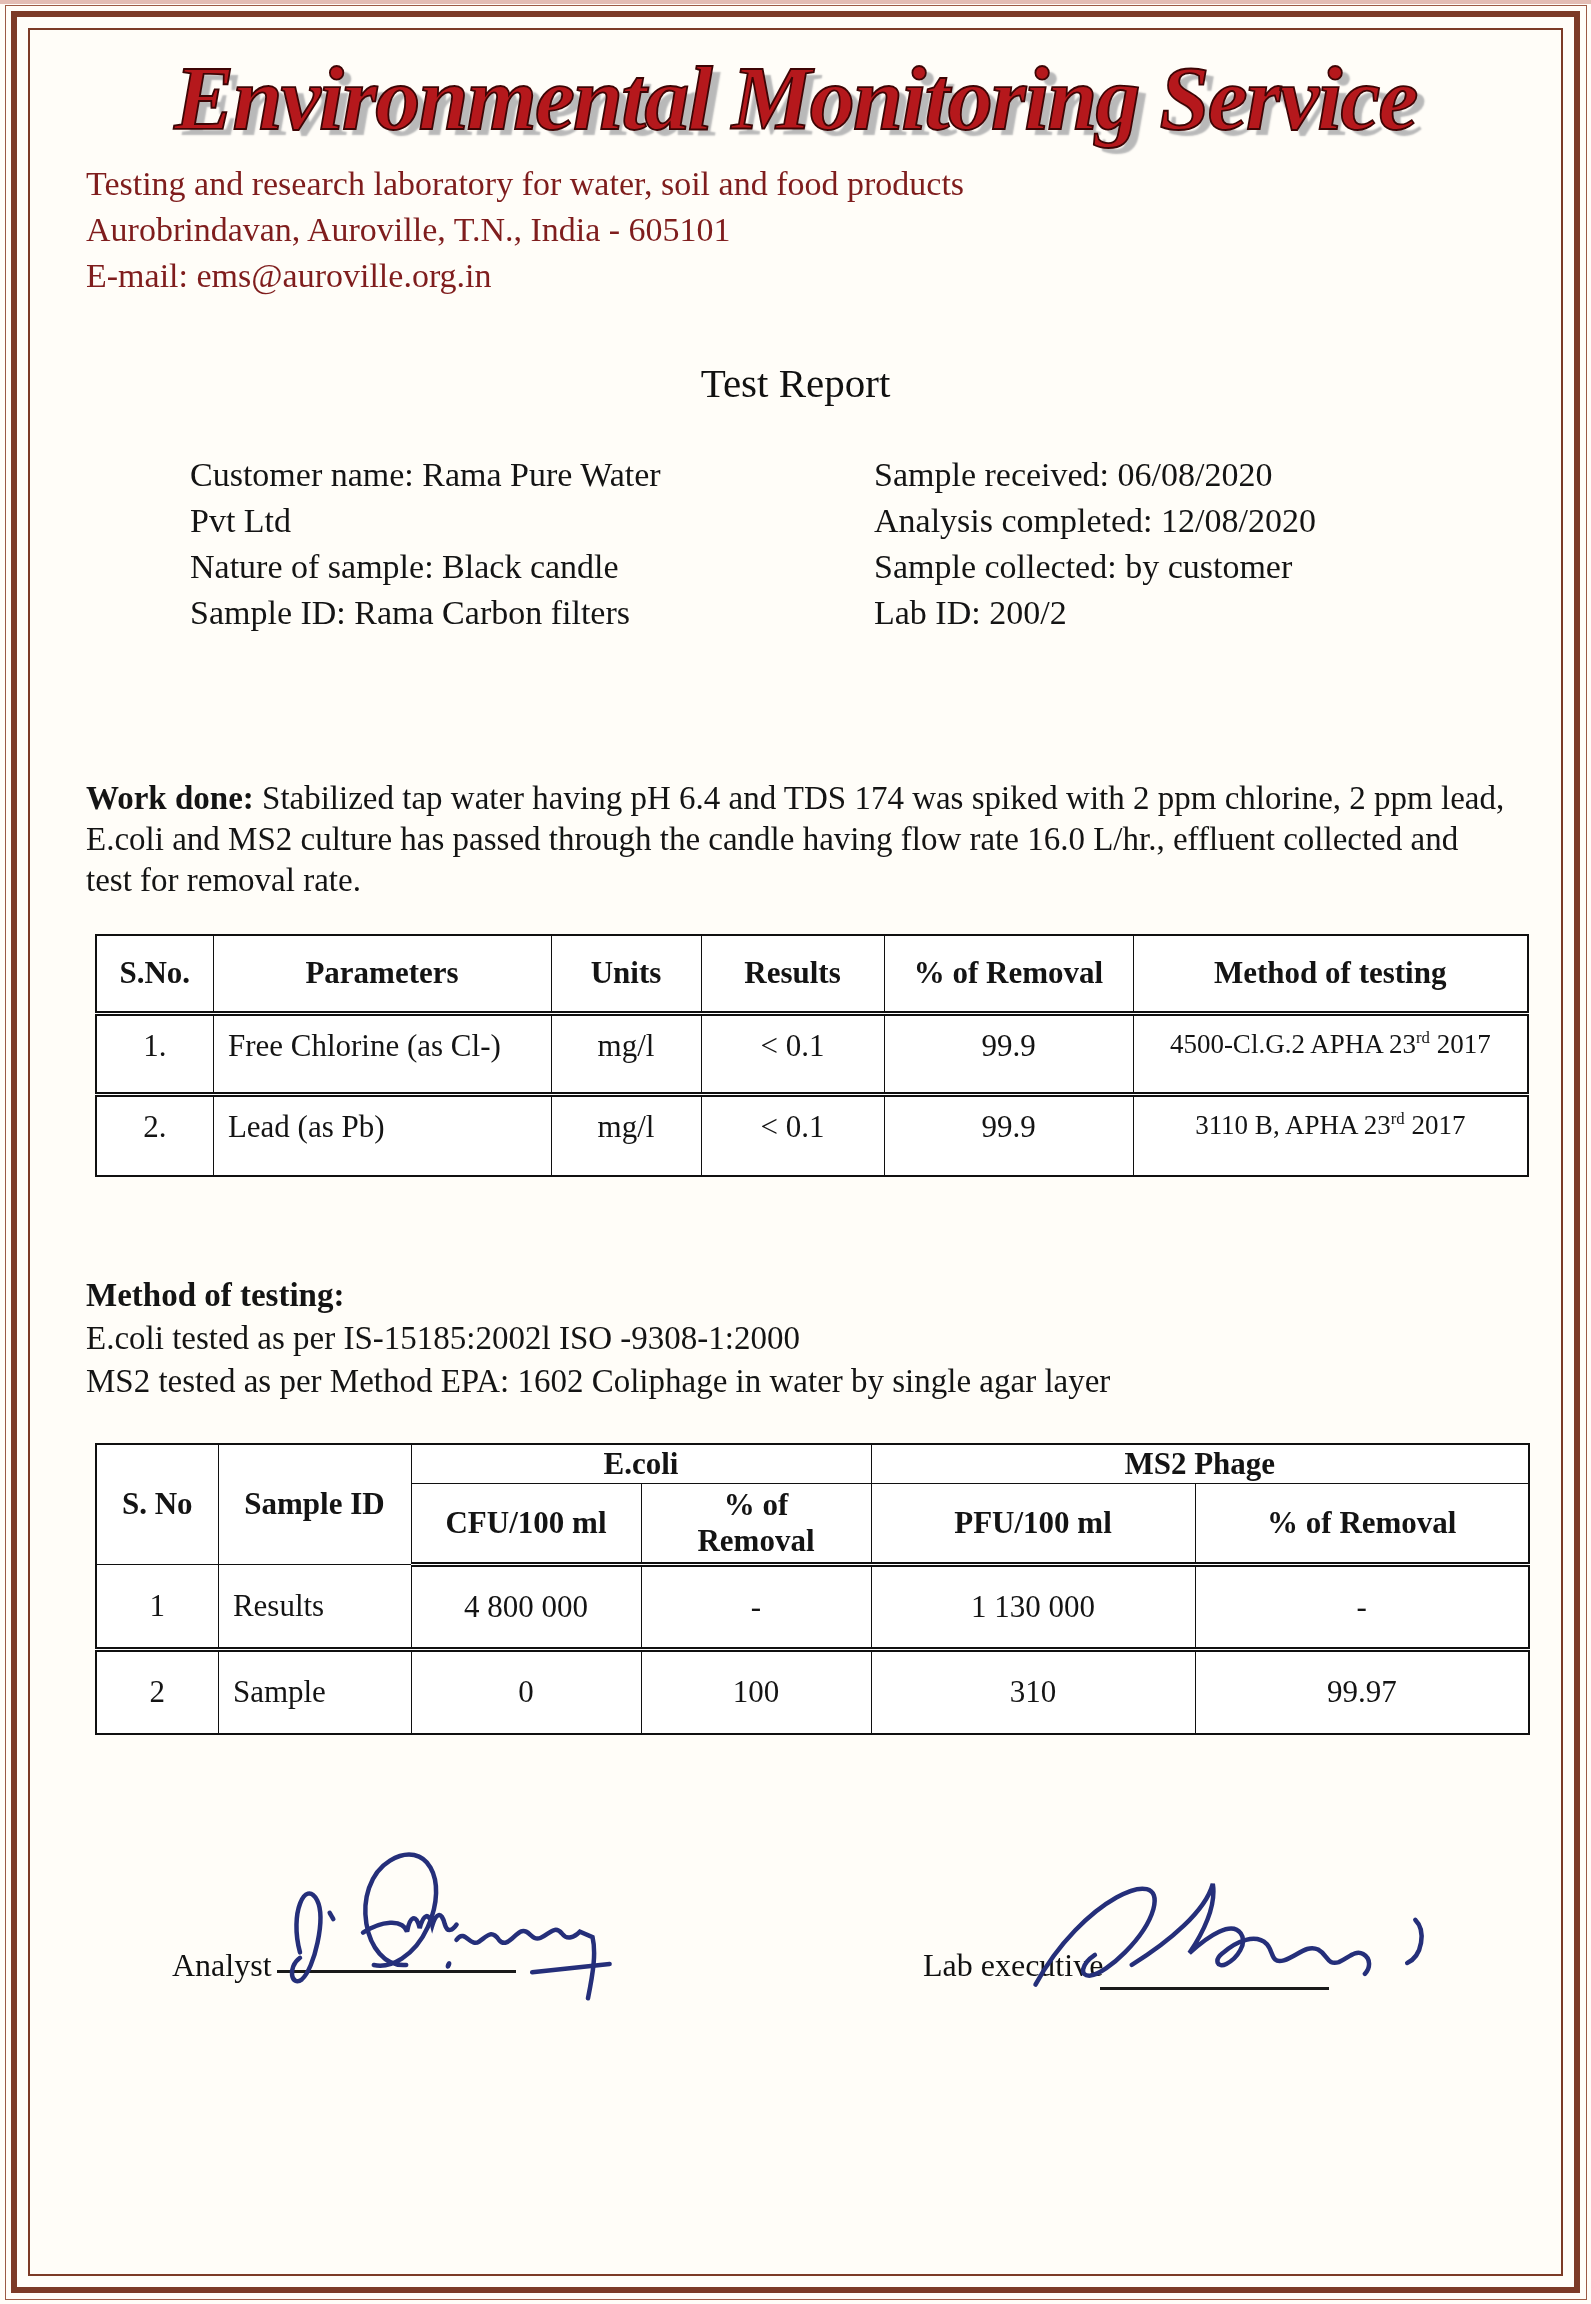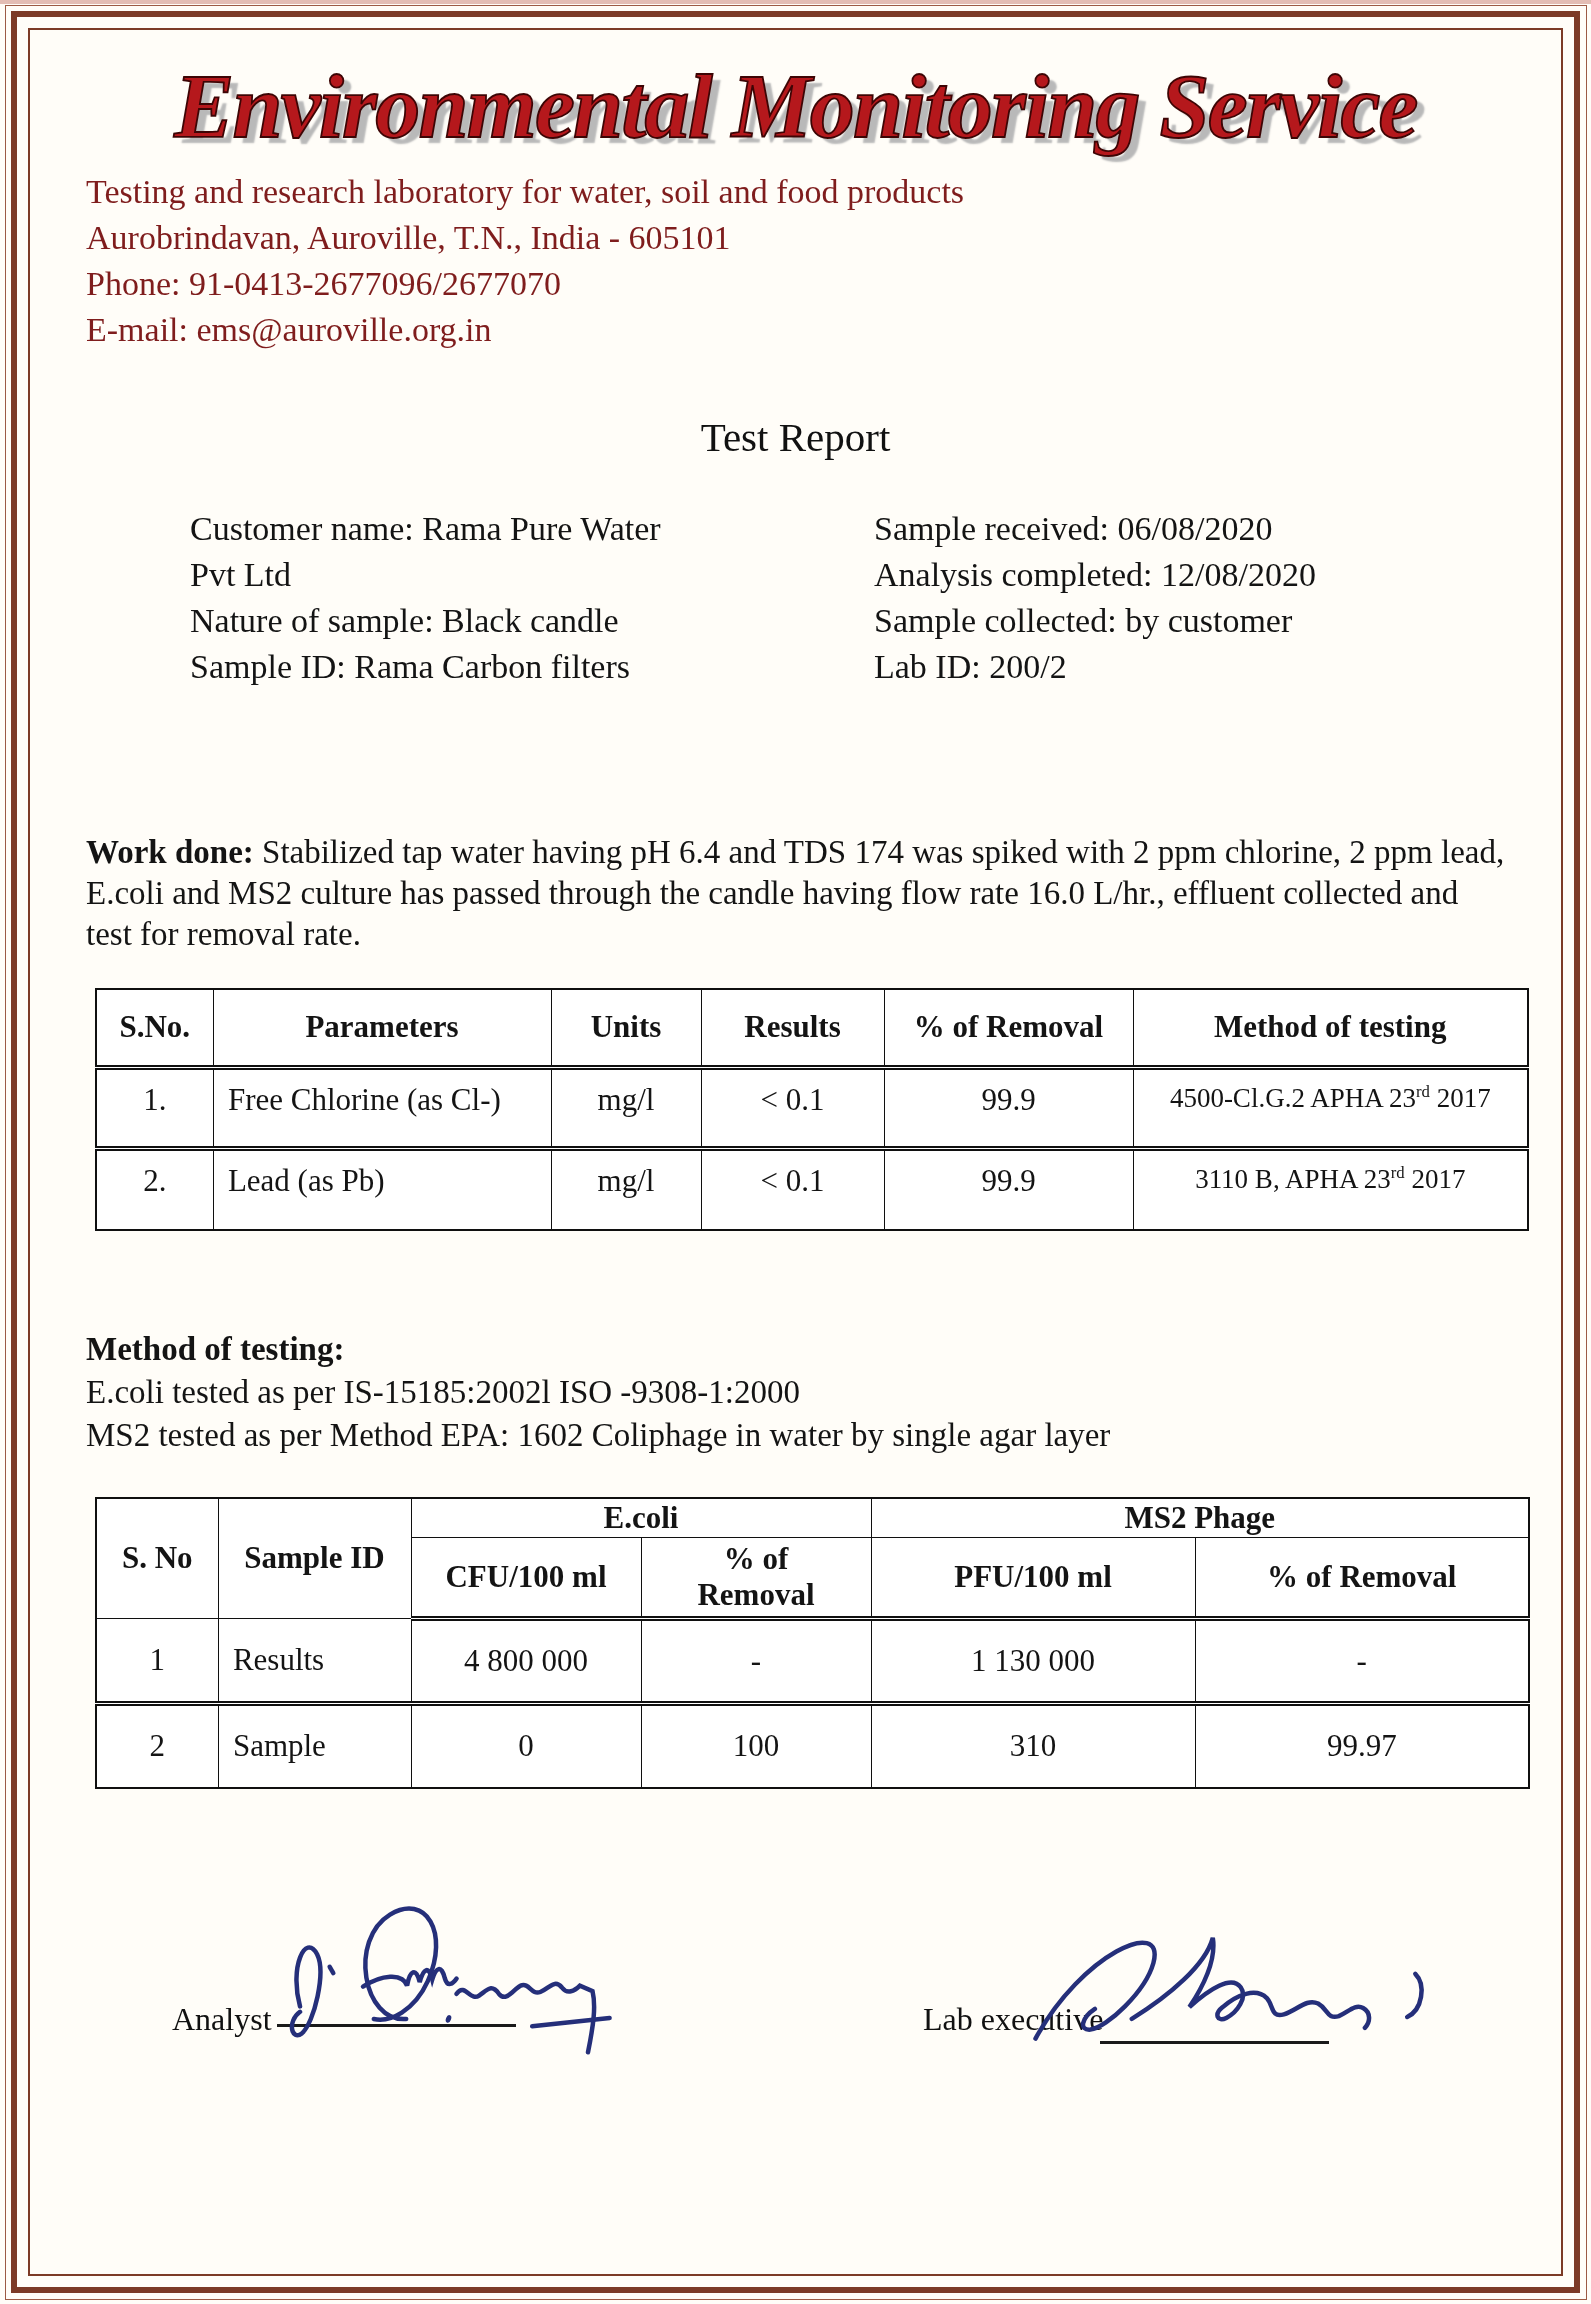--- a/index.html
+++ b/index.html
@@ -17,21 +17,21 @@
   }
   .top-artifact {
     position: absolute; top: 0; left: 0; right: 0; height: 3.6px;
     background: #e3bdb4;
   }
   .frame-a { position: absolute; inset: 4.5px;  border: 1.8px solid #9c5a44; }
   .frame-b { position: absolute; inset: 10.8px; border: 6.3px solid #7c3a26; }
   .frame-c { position: absolute; inset: 28px; border: 2.7px solid #7c3a26; }
   .content {
     position: absolute; inset: 31px;
-    padding: 8px 55px;
+    padding: 0 55px;
     box-sizing: border-box;
   }
 
   
   .org-title {
     margin: 9px 0 0 0;
     text-align: center;
     font-size: 90px;
     line-height: 117px;
     font-style: italic;
@@ -138,21 +138,20 @@
   <div class="frame-a"></div>
   <div class="frame-b"></div>
   <div class="frame-c"></div>
 
   <div class="content">
 
     <div class="org-title">Environmental Monitoring Service</div>
     <div class="header-block">
       <div>Testing and research laboratory for water, soil and food products</div>
       <div>Aurobrindavan, Auroville, T.N., India - 605101</div>
-      <div>Phone: 91-0413-2677096/2677070</div>
       <div>E-mail: ems@auroville.org.in</div>
     </div>
 
     <div class="report-title">Test Report</div>
 
     <div class="meta">
       <div class="meta-left">
         <div>Customer name: Rama Pure Water</div>
         <div>Pvt Ltd</div>
         <div>Nature of sample: Black candle</div>

